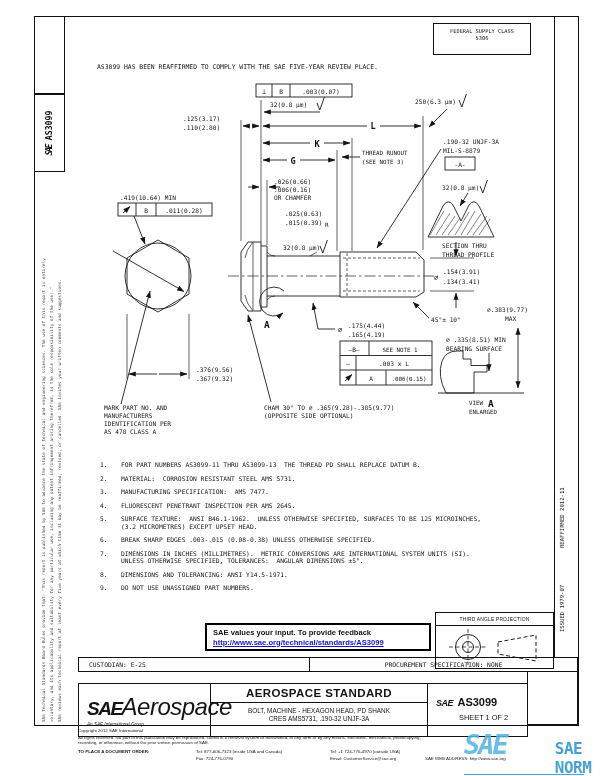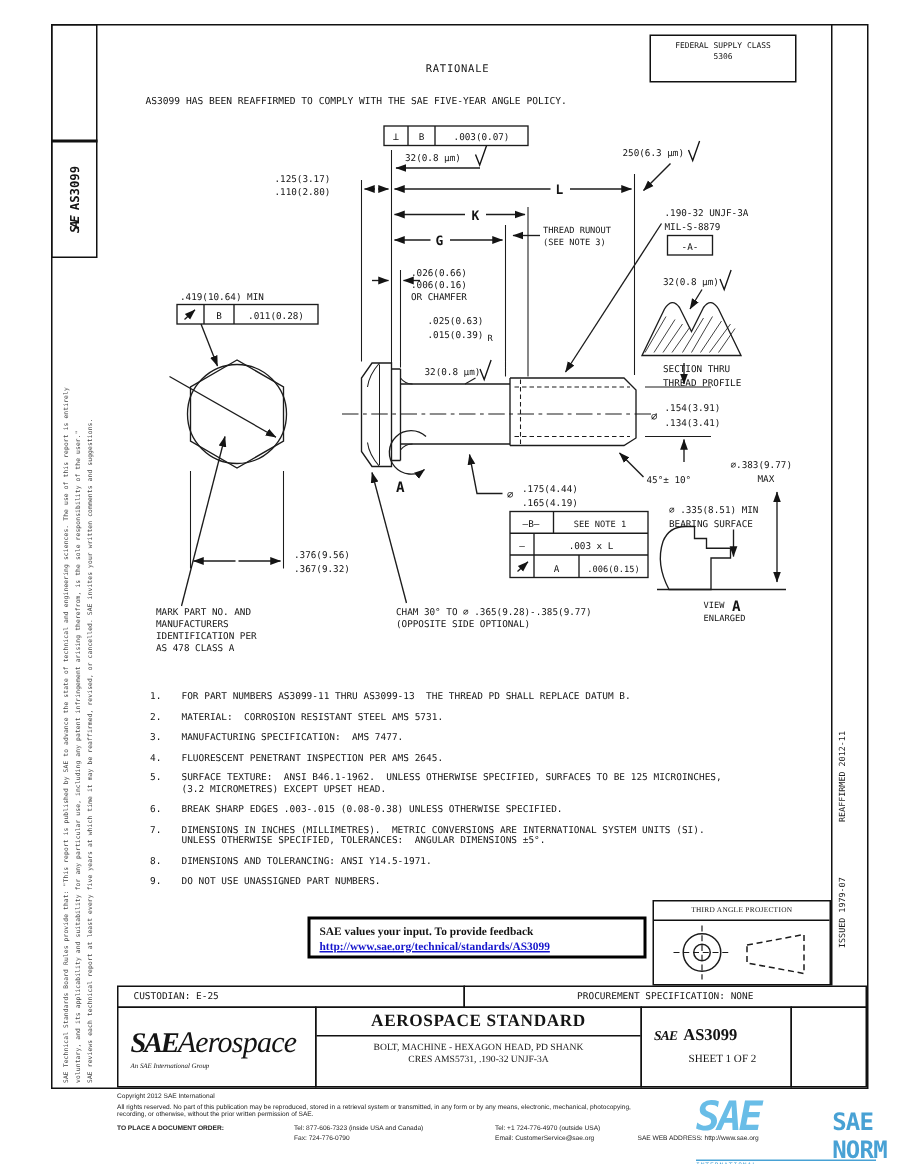--- a/index.html
+++ b/index.html
@@ -1,41 +1,41 @@
 <!DOCTYPE html>
 <html><head>
 <meta charset="utf-8">
 <style>
   html,body{margin:0;padding:0;background:#ffffff;}
   .page{position:relative;width:600px;height:776px;background:#fff;overflow:hidden;
         font-family:"DejaVu Sans Mono","Liberation Mono",monospace;color:#141414;}
   .abs{position:absolute;}
   .frame{border:1.6px solid #111;}
   .box{border:1.2px solid #111;}
-  .sans{font-family:Liberation Serif, serif;}
+  .sans{font-family:Liberation Sans, sans-serif;margin-top:12px;}
   .ctr{text-align:center;}
   .rot{transform-origin:0 0;transform:rotate(-90deg);white-space:nowrap;}
   .margin-note{font-size:4.2px;color:#454545;letter-spacing:.1px;}
   .vstrip{font-size:5.6px;color:#222;}
   .fsc{font-size:5.3px;line-height:7px;padding-top:4px;}
   .rationale{font-size:7px;letter-spacing:.5px;}
   .reaffirm{font-size:6.4px;}
   .notes{font-size:6.3px;line-height:7.5px;}
   .note-row{display:flex;margin-bottom:6px;}
   .note-num{width:21px;flex:0 0 21px;}
   .note-text{width:375px;white-space:pre-wrap;}
   .fb{border:2.6px solid #000;padding:3px 6px 2px 6px;font-size:7.6px;line-height:9.6px;font-weight:bold;}
   .fb a{color:#1414cc;text-decoration:underline;}
   .proj-head{height:12px;border-bottom:1.2px solid #111;font-size:4.9px;text-align:center;line-height:13px;letter-spacing:.2px;}
   .tb-cell{position:absolute;border:1.2px solid #111;box-sizing:border-box;}
   .cust{font-size:6.3px;line-height:14px;}
   .as-head{font-size:11.5px;font-weight:bold;letter-spacing:.4px;text-align:center;border-bottom:1.4px solid #111;height:18px;line-height:19px;}
   .as-sub{font-size:6.4px;line-height:8.4px;text-align:center;margin-top:4px;}
   .logo-sae{font-style:italic;font-weight:bold;font-size:19px;letter-spacing:-1.5px;}
-  .logo-aero{font-style:italic;font-size:20px;letter-spacing:-.5px;}
+  .logo-aero{font-style:italic;font-size:24px;letter-spacing:-.5px;}
   .logo-sub{font-size:4.6px;font-style:italic;margin-top:1px;}
   .docnum-sae{font-style:italic;font-weight:bold;font-size:9px;letter-spacing:-.5px;}
   .docnum{font-weight:bold;font-size:11px;}
   .sheet{font-size:7.4px;margin-top:3px;padding-left:23px;}
   .foot{font-size:4.4px;color:#222;font-family:"Liberation Sans",sans-serif;}
   .wm{color:#2f95cf;opacity:.88;}
   .wm-sae{font-size:27px;font-weight:bold;font-style:italic;letter-spacing:-2px;color:#55b4e4;}
   .wm-norm{font-size:16px;font-weight:bold;letter-spacing:-.5px;margin-left:48px;}
   .wm-sub{font-size:4.2px;letter-spacing:.6px;}
   svg text{fill:#141414;font-family:"DejaVu Sans Mono","Liberation Mono",monospace;font-size:6.2px;}
@@ -60,22 +60,21 @@
 
   <div class="abs" style="left:554px;top:16px;width:1.2px;height:641px;background:#111;"></div>
   <div class="abs rot vstrip" style="left:559px;top:548px;">REAFFIRMED 2012-11</div>
   <div class="abs rot vstrip" style="left:559px;top:632px;">ISSUED 1979-07</div>
 
   <div class="abs box fsc ctr" style="left:433px;top:23px;width:98px;height:32px;box-sizing:border-box;">
     <div>FEDERAL SUPPLY CLASS</div>
     <div>5306</div>
   </div>
 
-  <div class="abs rationale ctr" style="left:180px;top:42px;width:250px;">RATIONALE</div>
-  <div class="abs reaffirm" style="left:97px;top:63px;width:470px;">AS3099 HAS BEEN REAFFIRMED TO COMPLY WITH THE SAE FIVE-YEAR ANGLE POLICY.</div>
+  <div class="abs reaffirm" style="left:97px;top:63px;width:470px;">AS3099 HAS BEEN REAFFIRMED TO COMPLY WITH THE SAE FIVE-YEAR REVIEW PLACE.</div>
 
   <svg class="abs" style="left:34px;top:78px;" width="524" height="380" viewBox="34 78 524 380">
     <defs>
       <marker id="ah" viewBox="0 0 10 10" refX="9.5" refY="5" markerWidth="8" markerHeight="8" orient="auto-start-reverse">
         <path d="M0,1.4 L10,5 L0,8.6 z" fill="#141414"></path>
       </marker>
       <g id="sf">
           <path d="M0,4 l2.8,7 l4.6,-13" fill="none" stroke="#141414" stroke-width="0.9"></path>
         </g>
     </defs>

